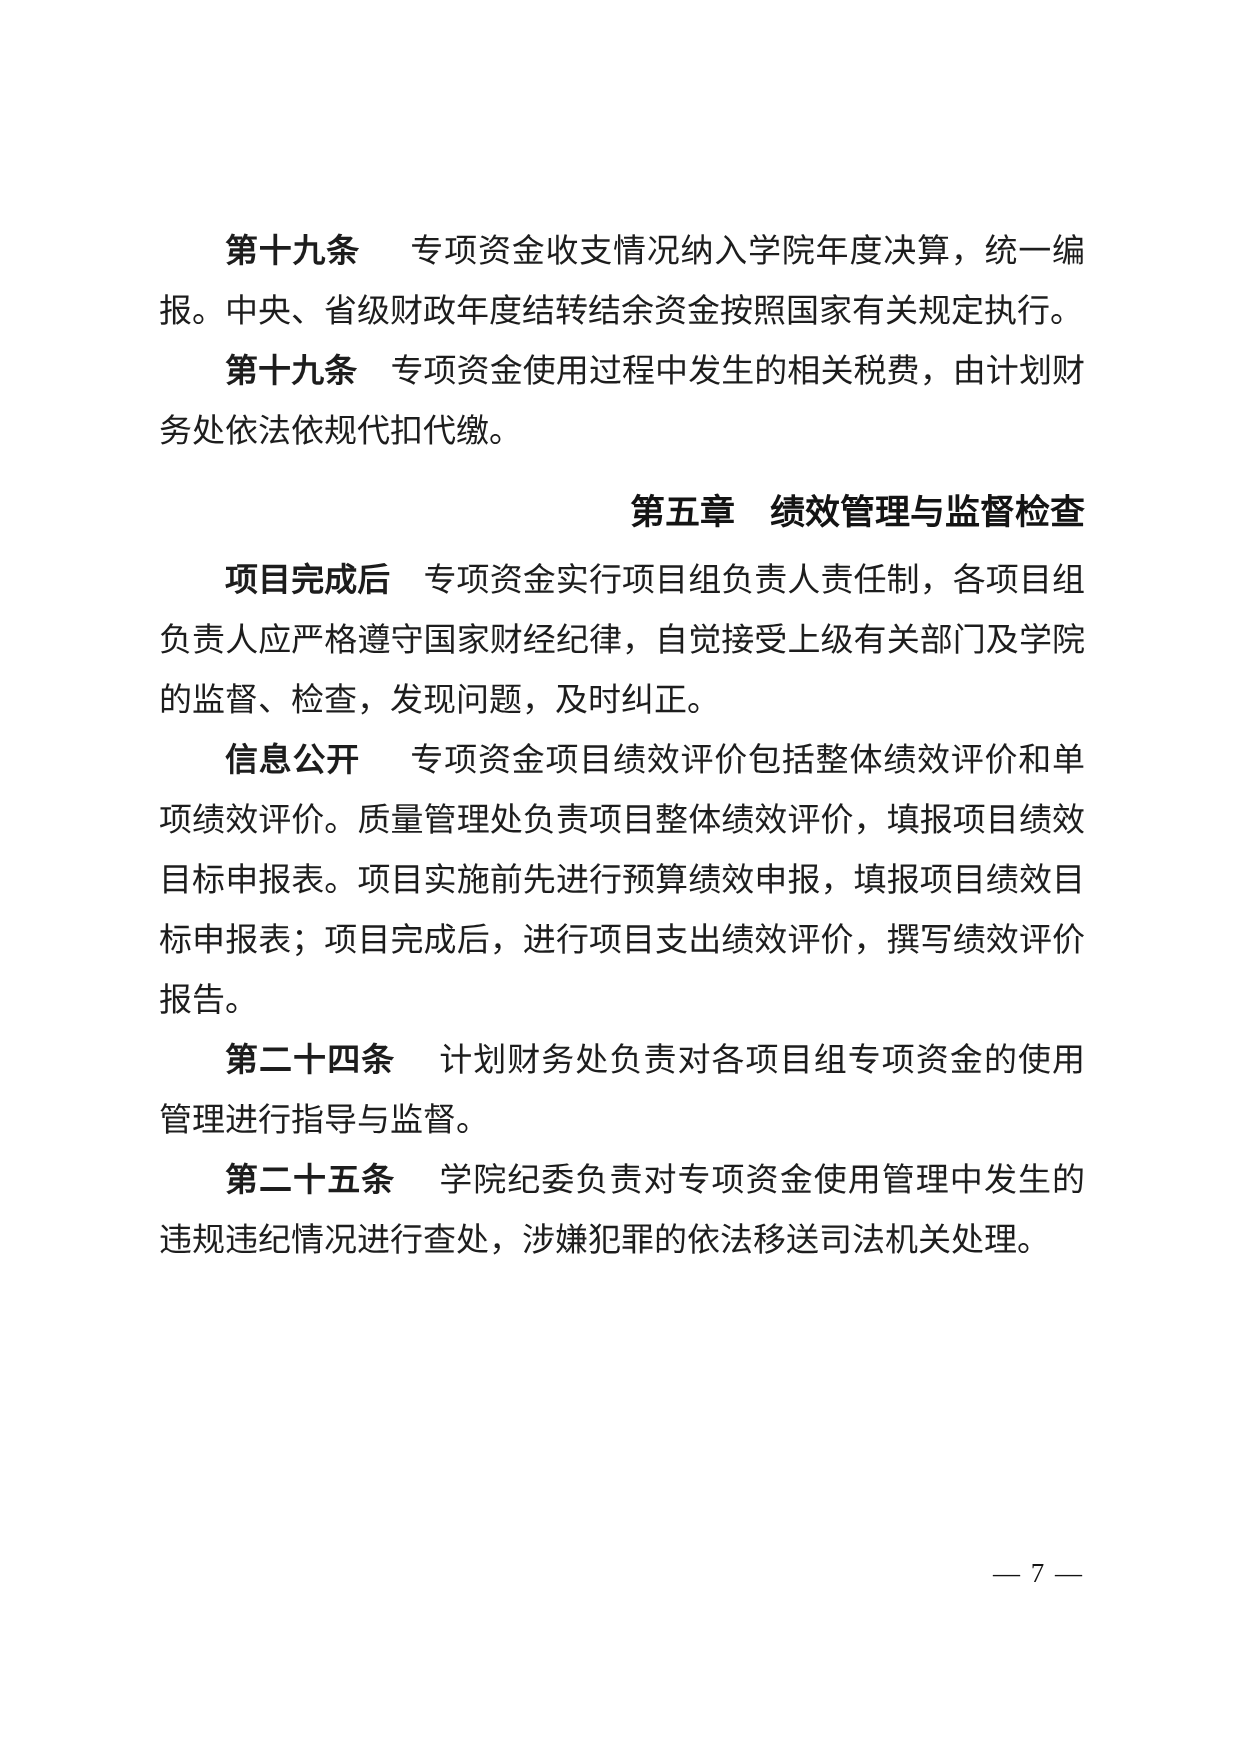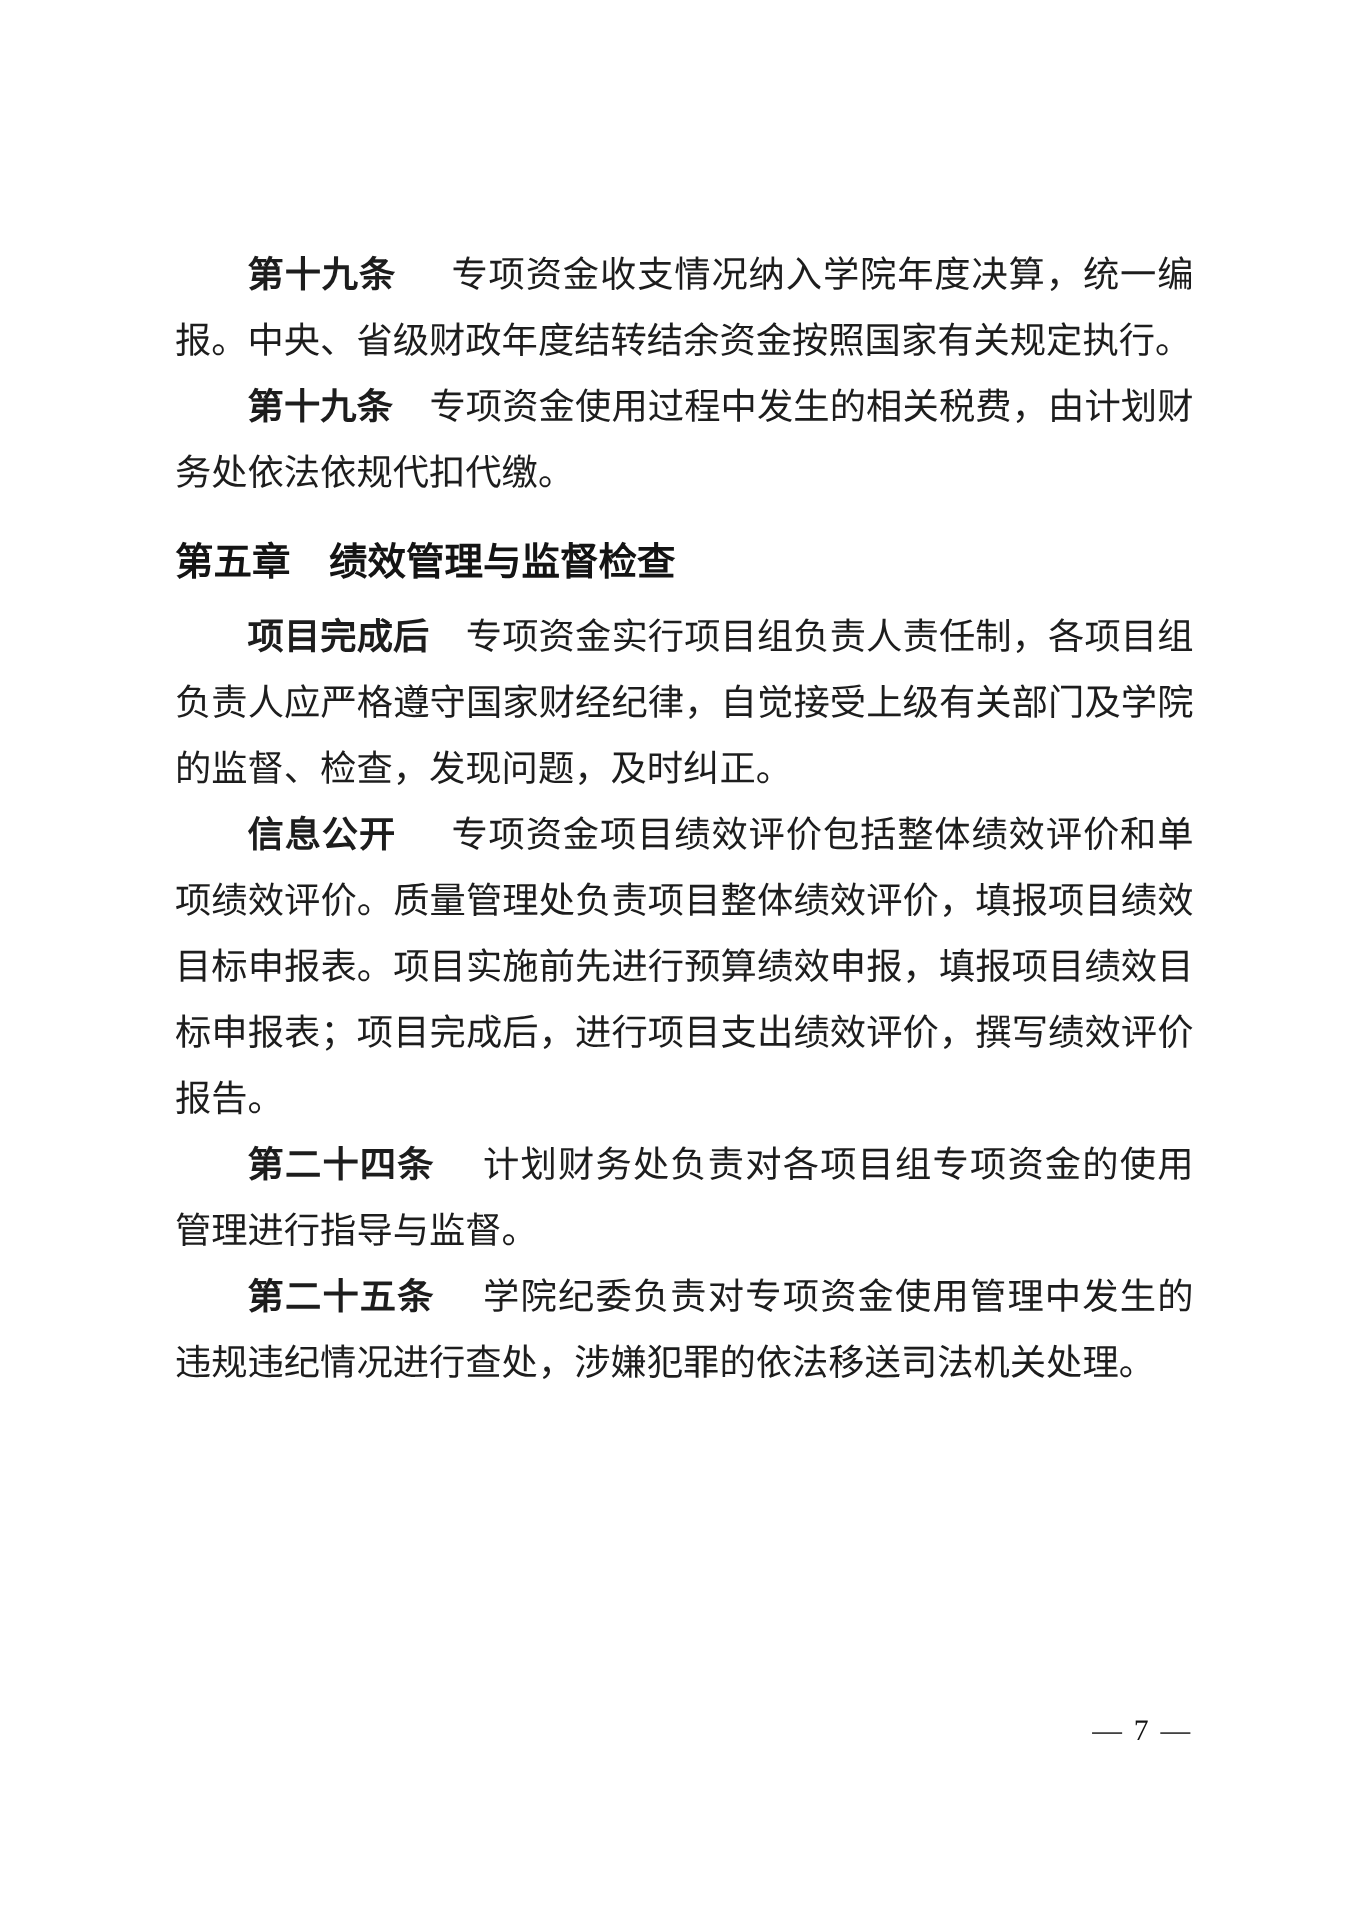--- a/index.html
+++ b/index.html
@@ -35,21 +35,21 @@
   .gap {
     display: inline-block;
     height: 1px;
   }
   h2.chapter {
     margin: 21px 0 8px 0;
     font-family: "Liberation Sans", "DejaVu Sans", sans-serif;
     font-weight: bold;
     font-size: 35px;
     line-height: 60px;
-    text-align: left;
+    text-align: right;
     text-indent: 0;
     color: #141414;
   }
   .pagenum {
     position: absolute;
     top: 1556px;
     right: 156px;
     font-size: 27px;
     line-height: 34px;
     color: #141414;

